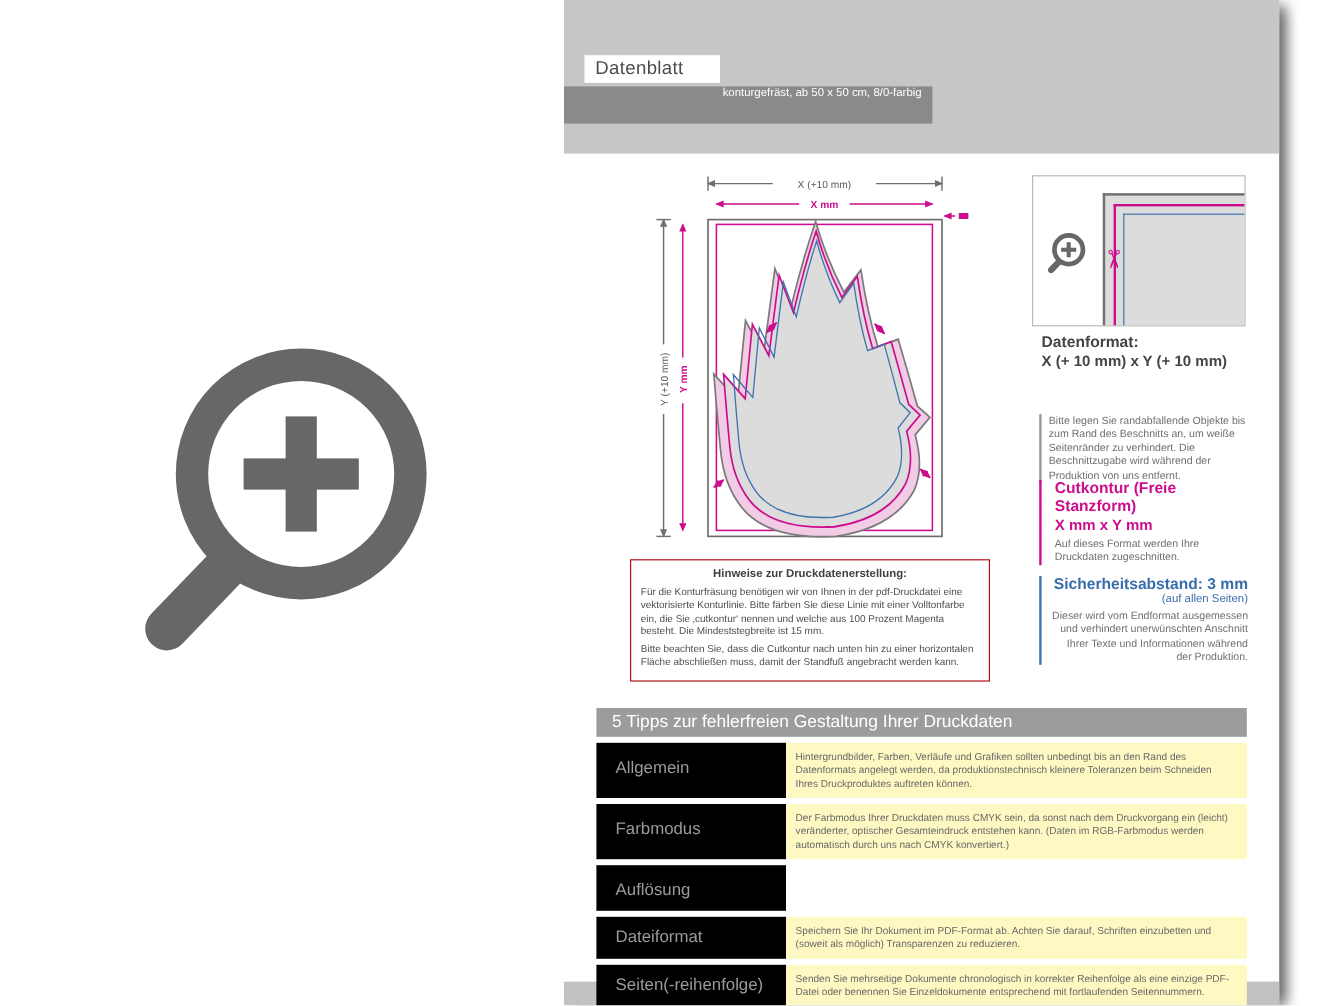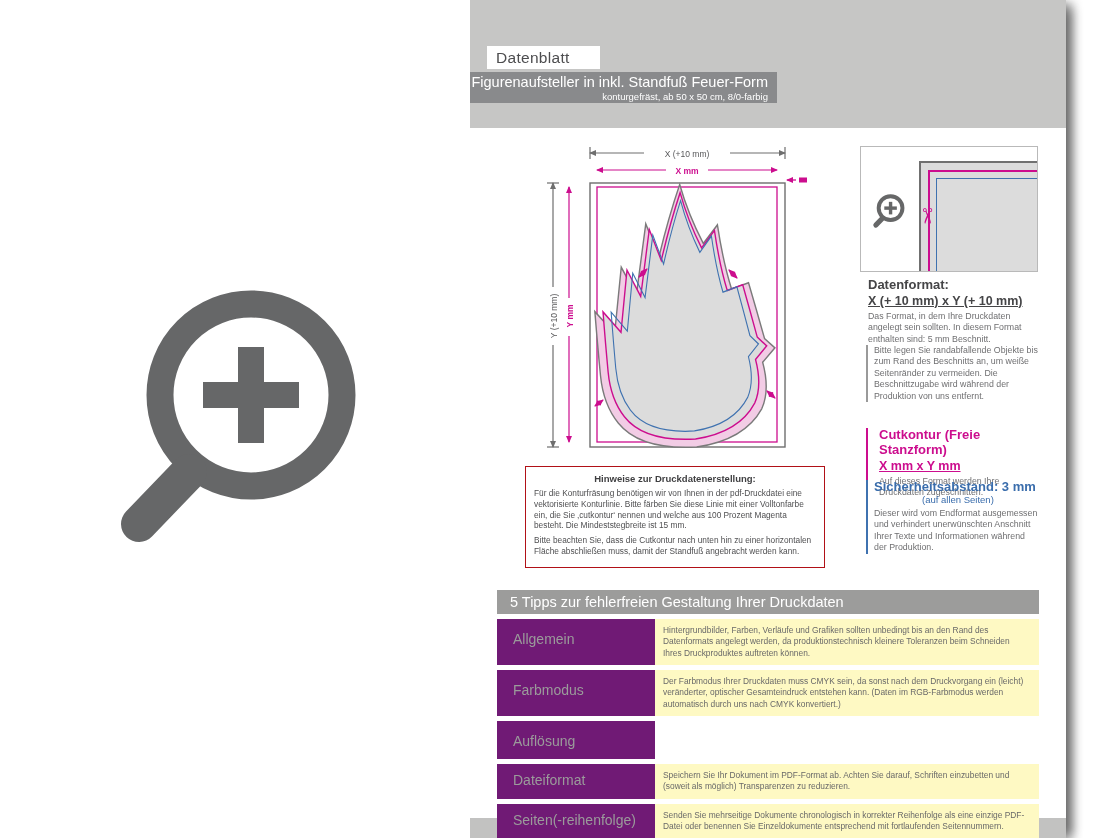--- a/index.html
+++ b/index.html
@@ -34,34 +34,34 @@
                   border-left:2px solid #cc0d8e;border-top:2px solid #cc0d8e;}
   .corner-blue{position:absolute;left:6px;top:6px;right:0;bottom:0;
                border-left:1.5px solid #3f72b0;border-top:1.5px solid #3f72b0;}
   .scissors{position:absolute;left:53px;top:56px;width:26px;height:26px;color:#cc0d8e;
             font-size:21px;transform:rotate(90deg);line-height:26px;text-align:center;}
   .mini-mag{position:absolute;left:11px;top:46px;}
 
   .info-block{position:absolute;left:398px;width:170px;}
   .info-block.bordered{left:396px;padding-left:6px;width:166px;}
   .ib-title{font-size:13px;font-weight:bold;color:#454547;line-height:1.15;}
-  .ib-format{font-size:12.5px;font-weight:bold;color:#454547;line-height:1.2;margin-top:1px;text-decoration:underline;}
+  .ib-format{font-size:12.5px;font-weight:bold;color:#454547;line-height:1.2;margin-top:1px;}
   .ib-desc{font-size:8.8px;color:#6f6f71;line-height:1.3;margin-top:2px;}
   .b-gray{border-left:2px solid #9a9a9a;}
   .b-magenta{border-left:2px solid #cc0d8e;}
-  .b-blue{border-left:2px solid #3f72b0;}
+  .b-blue{border-left:2px solid #3f72b0;text-align:right;}
   .magenta-text{color:#cc0d8e;}
   .blue-text{color:#3a6dac;}
   .ib-sub{font-size:9.5px;line-height:1.15;margin-left:48px;}
 
   .tips{position:absolute;left:27px;top:590px;width:542px;}
   .tips-header{height:24px;background:#9c9c9b;color:#ffffff;font-size:14.5px;line-height:24px;
                padding-left:13px;}
   .tip-row{display:flex;margin-top:5px;}
-  .tip-label{width:158px;box-sizing:border-box;background:#701a75;color:#9b9b9b;font-size:14px;
+  .tip-label{width:158px;box-sizing:border-box;background:#000000;color:#9b9b9b;font-size:14px;
              padding:12px 4px 10px 16px;}
   .tip-desc{width:384px;box-sizing:border-box;background:#fef9c3;color:#696969;font-size:8.4px;
             line-height:1.35;padding:6px 12px 6px 8px;display:flex;align-items:flex-start;}
   .tip-row.short .tip-label{padding-top:8px;padding-bottom:6px;}
 
   .big-mag{position:absolute;left:108px;top:282px;}
 </style>
 </head>
 <body>
 
@@ -73,21 +73,20 @@
     <rect x="129" y="65" width="26" height="96" fill="#666768"></rect>
     <line x1="80" y1="190" x2="30" y2="242" stroke="#666768" stroke-width="36" stroke-linecap="round"></line>
   </svg>
 
   <div class="sheet">
     <div class="band-top"></div>
     <div class="band-bottom"></div>
 
     <div class="datenblatt">Datenblatt</div>
     <div class="subtitle-bar">
-      <div class="l1">Figurenaufsteller in inkl. Standfuß Feuer-Form</div>
       <div class="l2">konturgefräst, ab 50 x 50 cm, 8/0-farbig</div>
     </div>
 
     <svg class="diagram-svg" width="300" height="325" viewBox="0 0 300 325">
       <defs>
         <marker id="ag" markerWidth="9" markerHeight="8" refX="6" refY="3" orient="auto-start-reverse" markerUnits="userSpaceOnUse">
           <path d="M0,0 L7,3 L0,6 Z" fill="#6e6e6e"></path>
         </marker>
         <marker id="am" markerWidth="9" markerHeight="8" refX="6" refY="3" orient="auto-start-reverse" markerUnits="userSpaceOnUse">
           <path d="M0,0 L7,3 L0,6 Z" fill="#cc0d8e"></path>
@@ -157,28 +156,27 @@
         <div class="corner-magenta">
           <div class="corner-blue"></div>
         </div>
       </div>
       <div class="scissors">✂</div>
     </div>
 
     <div class="info-block" style="top:278px;">
       <div class="ib-title">Datenformat:</div>
       <div class="ib-format">X (+ 10 mm) x Y (+ 10 mm)</div>
-      <div class="ib-desc">Das Format, in dem Ihre Druckdaten angelegt sein sollten. In diesem Format enthalten sind: 5 mm Beschnitt.</div>
     </div>
 
     <div class="info-block bordered b-gray" style="top:345px;">
-      <div class="ib-desc" style="margin-top:0;">Bitte legen Sie randabfallende Objekte bis zum Rand des Beschnitts an, um weiße Seitenränder zu vermeiden. Die Beschnittzugabe wird während der Produktion von uns entfernt.</div>
-    </div>
-
-    <div class="info-block bordered b-magenta" style="top:428px;padding-left:11px;">
+      <div class="ib-desc" style="margin-top:0;">Bitte legen Sie randabfallende Objekte bis zum Rand des Beschnitts an, um weiße Seitenränder zu verhindert. Die Beschnittzugabe wird während der Produktion von uns entfernt.</div>
+    </div>
+
+    <div class="info-block bordered b-magenta" style="top:400px;padding-left:11px;">
       <div class="ib-title magenta-text">Cutkontur (Freie Stanzform)</div>
       <div class="ib-format magenta-text">X mm x Y mm</div>
       <div class="ib-desc">Auf dieses Format werden Ihre Druckdaten zugeschnitten.</div>
     </div>
 
     <div class="info-block bordered b-blue" style="top:480px;">
       <div class="ib-title blue-text">Sicherheitsabstand: 3 mm</div>
       <div class="ib-sub blue-text">(auf allen Seiten)</div>
       <div class="ib-desc">Dieser wird vom Endformat ausgemessen und verhindert unerwünschten Anschnitt Ihrer Texte und Informationen während der Produktion.</div>
     </div>

